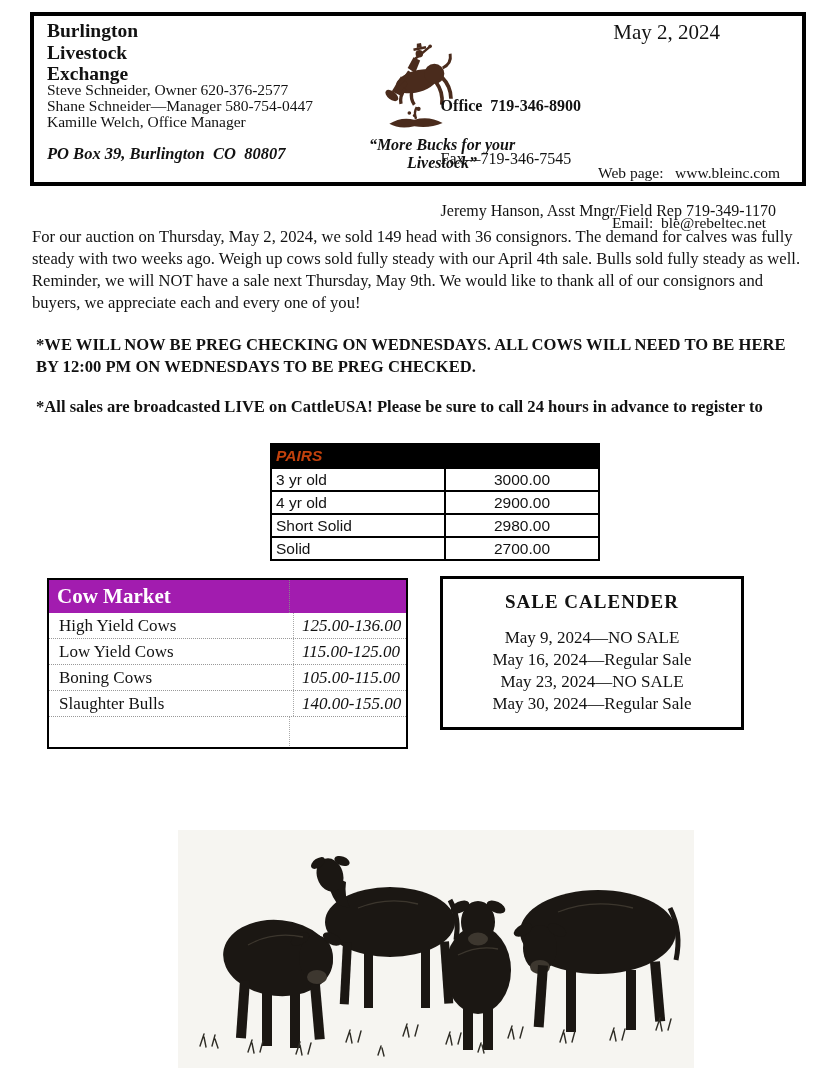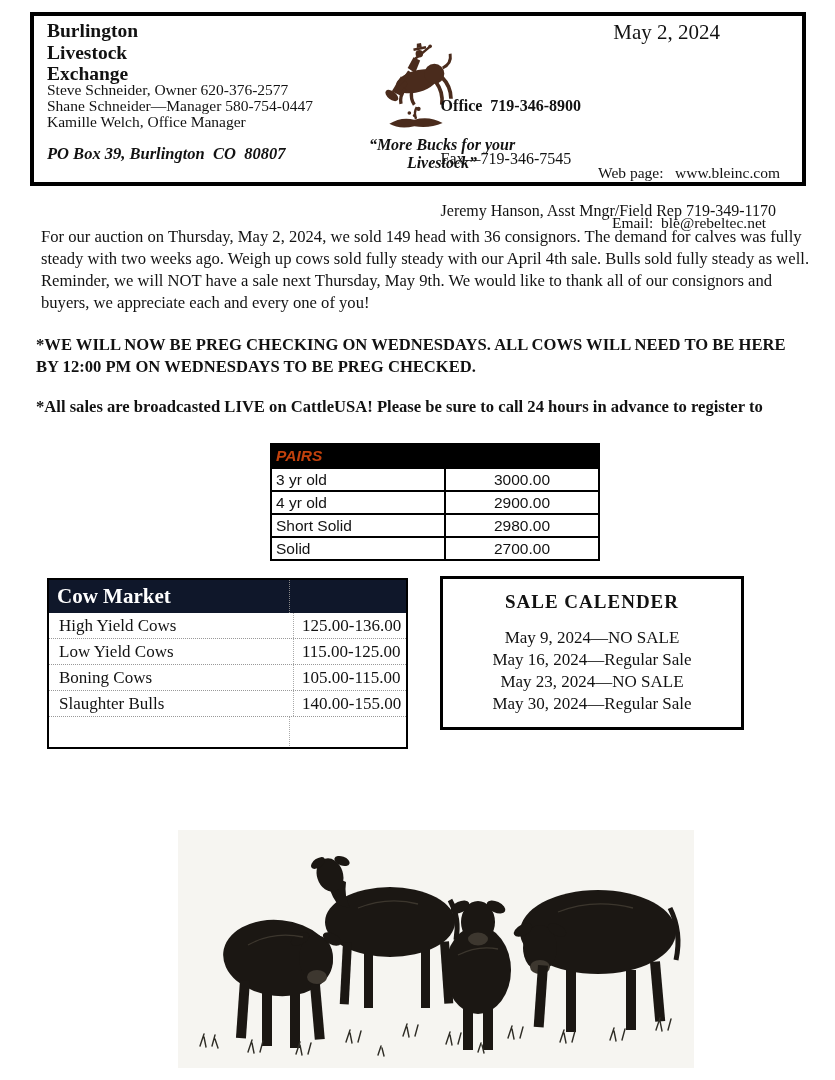--- a/index.html
+++ b/index.html
@@ -17,42 +17,42 @@
   .slogan{position:absolute;left:298px;top:120px;width:220px;text-align:center;
           font-weight:bold;font-style:italic;font-size:16px;}
   .hdr-date{position:absolute;right:82px;top:4px;font-size:21px;white-space:pre-wrap;}
   .contact-right{position:absolute;right:26px;top:46px;text-align:left;
                  font-size:16px;line-height:17.5px;white-space:pre-wrap;}
   .contact-right .office{font-weight:bold;}
   .webmail{position:absolute;right:22px;top:116px;text-align:center;
            font-size:15.5px;line-height:16.5px;white-space:pre-wrap;}
 
   
-  .intro{position:absolute;left:41px;top:226px;width:772px;font-size:16.6px;line-height:22px;font-family:Liberation Serif, serif;}
+  .intro{position:absolute;left:32px;top:226px;width:772px;font-size:16.6px;line-height:22px;font-family:Liberation Serif, serif;}
   .preg{position:absolute;left:36px;top:334px;width:758px;font-weight:bold;
         font-size:16.6px;line-height:22px;}
   .broadcast{position:absolute;left:36px;top:397px;width:780px;font-weight:bold;font-size:16.6px;}
 
   
   .pairs{position:absolute;left:270px;top:443px;width:326px;border:2px solid #000;
          font-family:"Liberation Sans",sans-serif;font-size:15.5px;background:#fff;}
   .pairs-header{background:#000;color:#c2410c;font-weight:bold;height:22px;line-height:22px;padding-left:4px;font-style:italic;}
   .pairs-row{display:flex;height:21px;line-height:21px;border-top:2px solid #000;}
   .pairs-label{width:168px;padding-left:4px;border-right:2px solid #000;}
   .pairs-value{flex:1;text-align:center;}
 
   
   .cowmkt{position:absolute;left:47px;top:578px;width:357px;height:167px;
           border:2px solid #000;background:#fff;}
-  .cowmkt-header{display:flex;background:#0f172a;color:#fff;height:33px;}
+  .cowmkt-header{display:flex;background:#a21caf;color:#fff;height:33px;}
   .cowmkt-title{width:232px;font-weight:bold;font-size:21px;line-height:33px;padding-left:8px;}
   .cowmkt-hspacer{flex:1;border-left:1px dotted #888;}
   .cowmkt-row{display:flex;height:25px;line-height:25px;font-size:17px;border-bottom:1px dotted #999;}
   .cowmkt-label{width:234px;padding-left:10px;}
-  .cowmkt-value{flex:1;padding-left:8px;border-left:1px dotted #aaa;}
+  .cowmkt-value{flex:1;padding-left:8px;border-left:1px dotted #aaa;font-style:italic;}
   .cowmkt-filler{display:flex;height:29px;}
   .cowmkt-filler .fL{width:240px;}
   .cowmkt-filler .fR{flex:1;border-left:1px dotted #aaa;}
 
   
   .calendar{position:absolute;left:440px;top:576px;width:298px;height:148px;
             border:3px solid #000;text-align:center;background:#fff;}
   .calendar-title{margin-top:12px;font-weight:bold;font-size:19px;letter-spacing:1px;}
   .calendar-entries{margin-top:14px;font-size:17px;line-height:22px;}
 

